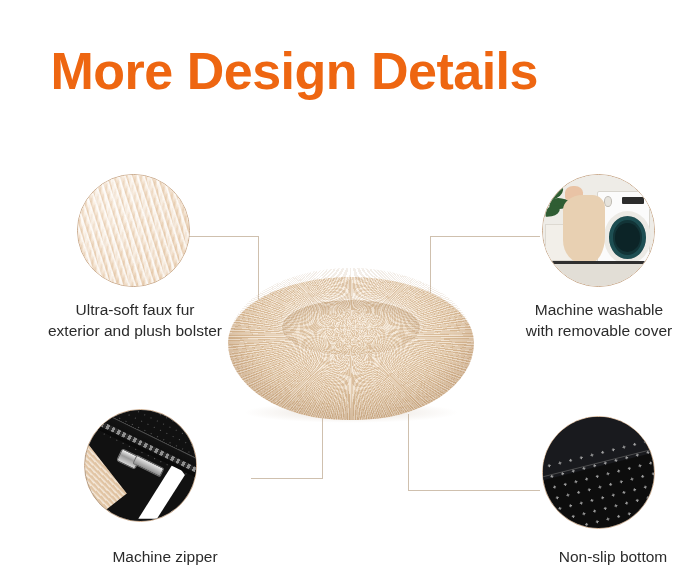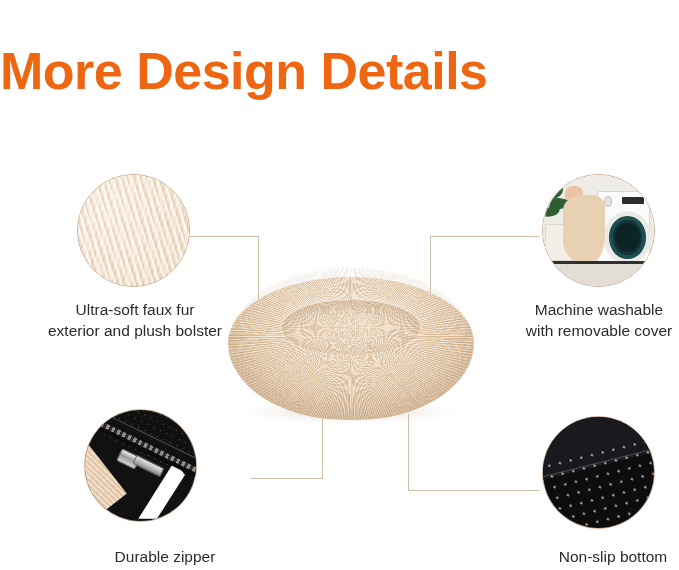--- a/index.html
+++ b/index.html
@@ -17,21 +17,21 @@
     background: #ffffff;
     overflow: hidden;
   }
 
   
   .title {
     position: absolute;
     left: 0;
     top: 44px;
     width: 538px;
-    text-align: left;
+    text-align: right;
     font-size: 52px;
     font-weight: bold;
     letter-spacing: -0.5px;
     color: #ee6611;
     line-height: 1.05;
     white-space: nowrap;
   }
 
   
   .conn {
@@ -300,21 +300,21 @@
         <div class="zip-fur"></div>
         <div class="zip-dots"></div>
         <div class="zip-white"></div>
         <div class="zip-tape"></div>
         <div class="zip-teeth"></div>
         <div class="zip-pull"></div>
         <div class="zip-pull-tab"></div>
       </div>
     </div>
     <div class="caption" style="left:40px; top:547px; width:250px;">
-      <div>Durable zipper</div>
+      <div>Machine zipper</div>
     </div>
   </div>
 
   <div class="callout">
     <div class="circle" style="left:542px; top:416px; width:113px; height:113px;">
       <div class="slip-scene">
         <div class="slip-upper"></div>
         <div class="slip-seam"></div>
         <div class="slip-dots"></div>
       </div>

